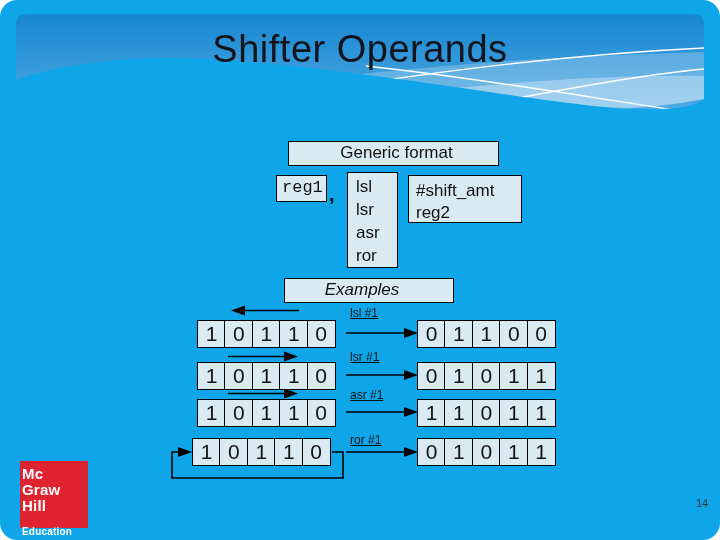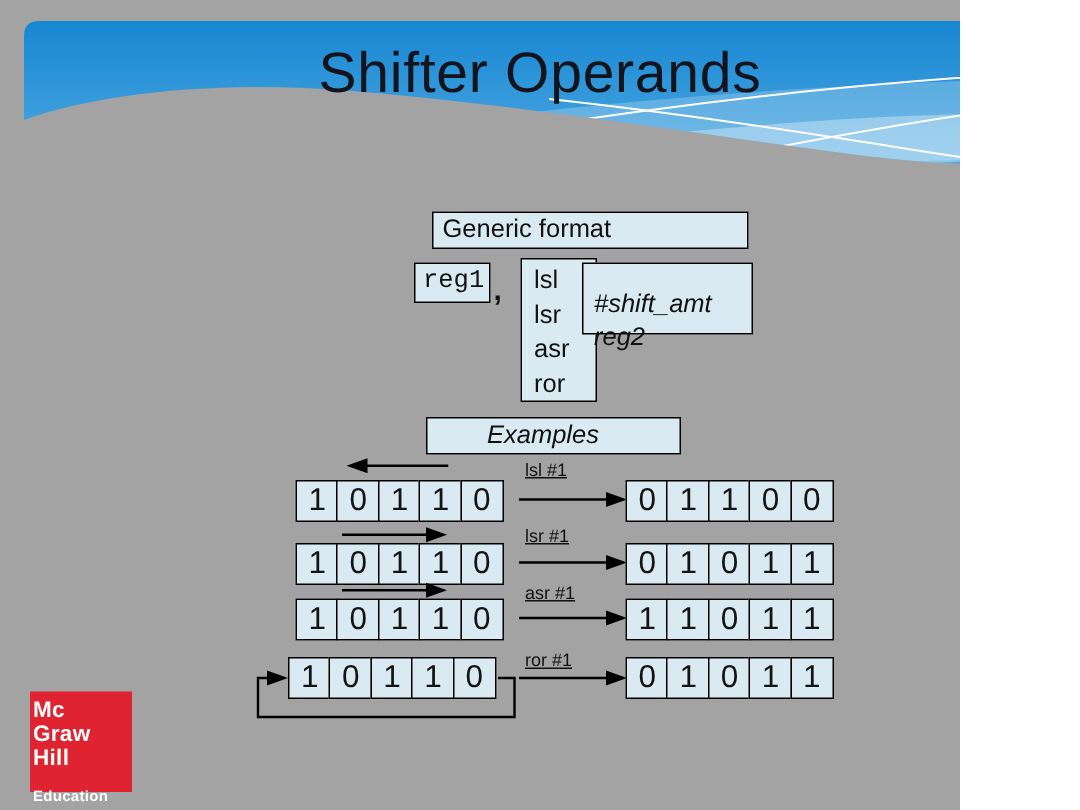--- a/index.html
+++ b/index.html
@@ -1,32 +1,32 @@
 <!DOCTYPE html>
 <html><head>
 <meta charset="utf-8">
 <style>
   html,body{margin:0;padding:0;background:#fff;}
   body{font-family:"Liberation Sans", sans-serif;}
-  .slide{position:relative;width:640px;height:540px;background:#a3a3a3;overflow:hidden;}
+  .slide{position:relative;width:720px;height:540px;background:#0ea5e9;overflow:hidden;border-radius:17px;}
 
   .banner{position:absolute;left:16px;top:14px;width:688px;height:110px;}
   .slide-title{
     position:absolute;left:0;top:28px;width:720px;text-align:center;
     font-size:38px;letter-spacing:0.5px;color:#14141c;font-weight:500;
   }
 
   .bluebox{
     position:absolute;background:#d9eaf2;border:1.6px solid #000;
     color:#111;font-size:17px;box-sizing:border-box;
   }
-  .generic-format{left:288px;top:141px;width:211px;height:25px;line-height:22px;padding-left:6px;}
+  .generic-format{left:288px;top:141px;width:211px;height:25px;line-height:22px;padding-left:6px;text-align:center;}
   .reg1-box{left:276px;top:175px;width:51px;height:27px;line-height:24px;padding-left:5px;font-family:Liberation Mono, monospace;}
   .ops-box{left:347px;top:172px;width:51px;height:96px;padding:2px 16px 0 8px;line-height:23px;}
-  .amt-box{left:388px;top:175px;width:114px;height:48px;padding:16px 0 0 7px;line-height:22px;font-style:italic;}
+  .amt-box{left:408px;top:175px;width:114px;height:48px;padding:4px 0 0 7px;line-height:22px;}
   .comma{position:absolute;left:329px;top:183px;font-size:20px;font-weight:bold;color:#111;}
   .examples-box{left:284px;top:278px;width:170px;height:25px;line-height:22px;text-align:center;padding-right:14px;font-style:italic;}
 
   .bitrow{position:absolute;display:flex;}
   .bitcell{
     width:29px;height:28px;box-sizing:border-box;border:1.6px solid #000;
     background:#d9eaf2;color:#141414;font-size:21px;line-height:25px;text-align:center;
   }
   .bitcell + .bitcell{margin-left:-1.6px;}
 

